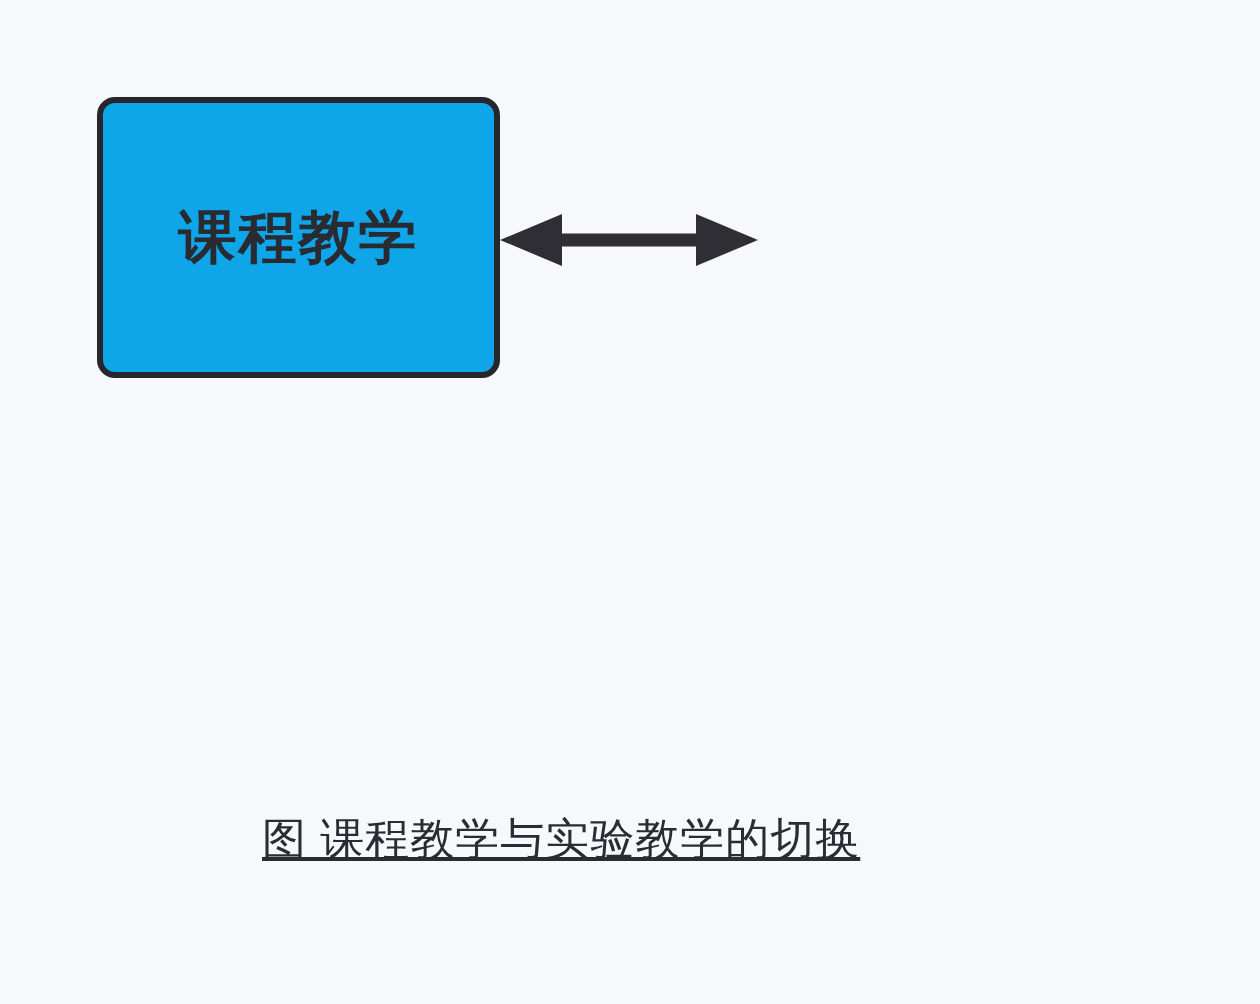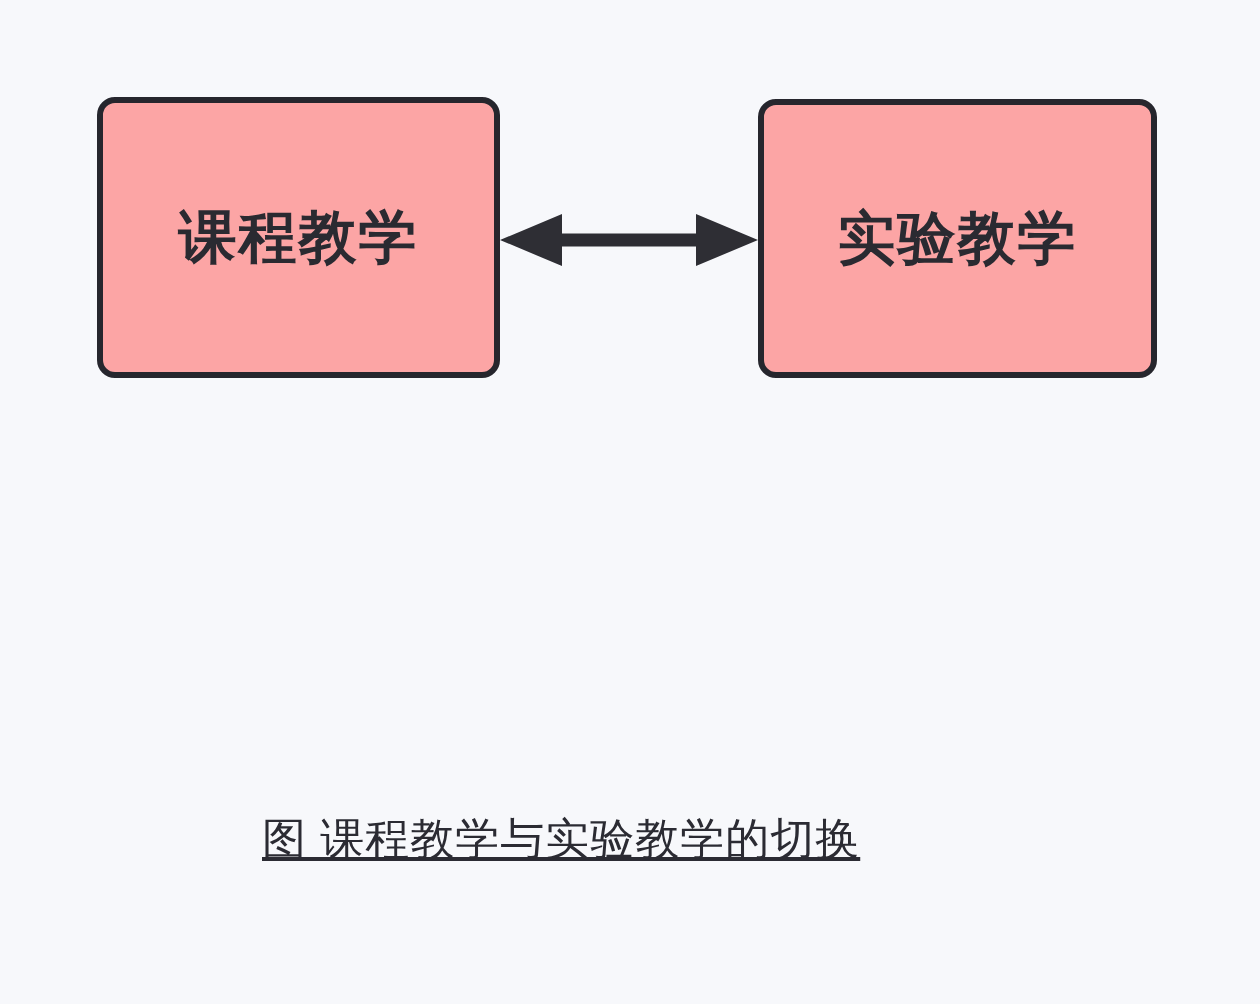--- a/index.html
+++ b/index.html
@@ -14,21 +14,21 @@
     position: relative;
     overflow: hidden;
   }
   .stage {
     position: absolute;
     inset: 0;
   }
   .node {
     position: absolute;
     box-sizing: border-box;
-    background: #fca5a5;
+    background: #0ea5e9;
     border: 6px solid #26262d;
     border-radius: 18px;
     display: flex;
     align-items: center;
     justify-content: center;
   }
   .node-left {
     left: 97px;
     top: 97px;
     width: 403px;
@@ -72,19 +72,16 @@
 <div class="stage">
 
   <div class="node node-left">
     <span class="node-label">课程教学</span>
   </div>
 
   <svg class="connector" viewBox="0 0 258 60" xmlns="http://www.w3.org/2000/svg" aria-hidden="true">
     <polygon points="0,30 62,4 62,23.5 196,23.5 196,4 258,30 196,56 196,36.5 62,36.5 62,56" fill="#2e2e34"></polygon>
   </svg>
 
-  <div class="node node-right">
-    <span class="node-label">实验教学</span>
-  </div>
 
   <div class="caption">图 课程教学与实验教学的切换</div>
 
 </div>
 
 </body></html>

